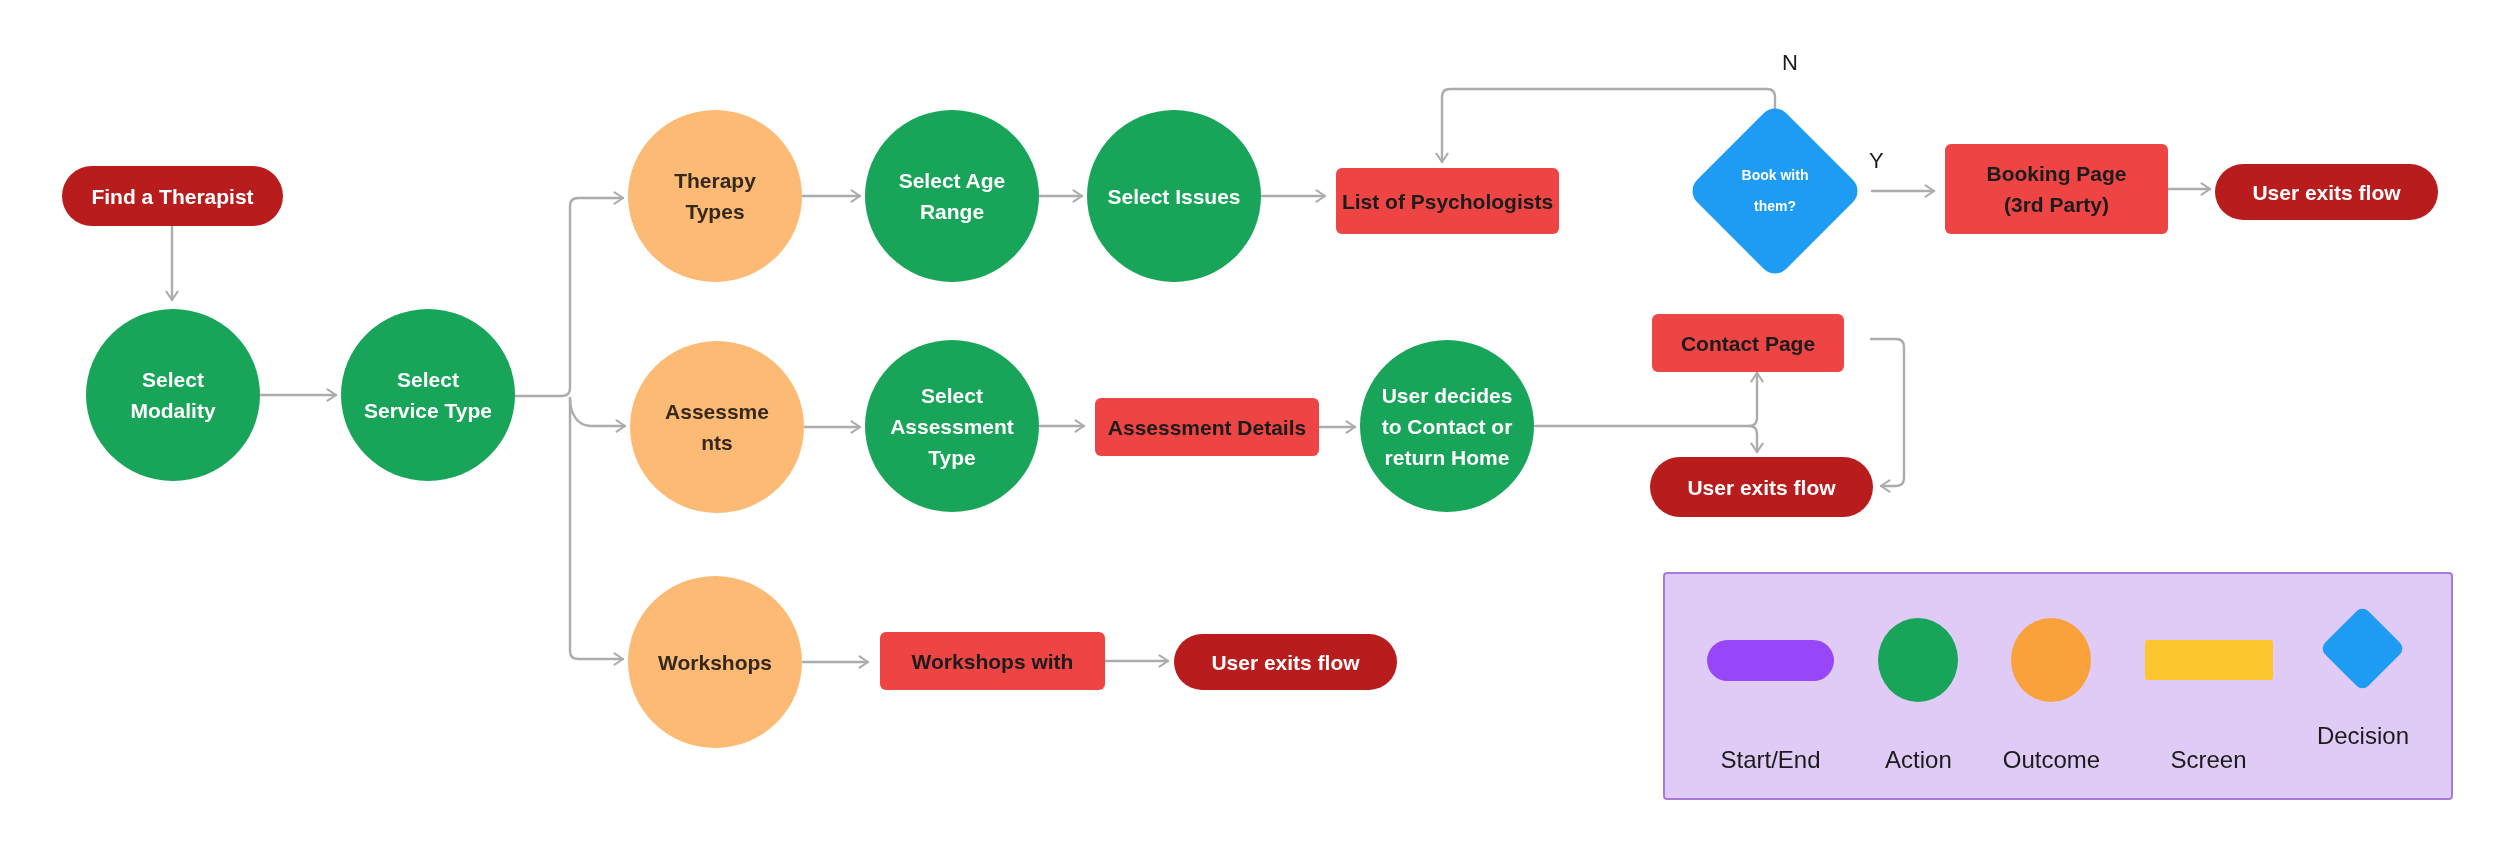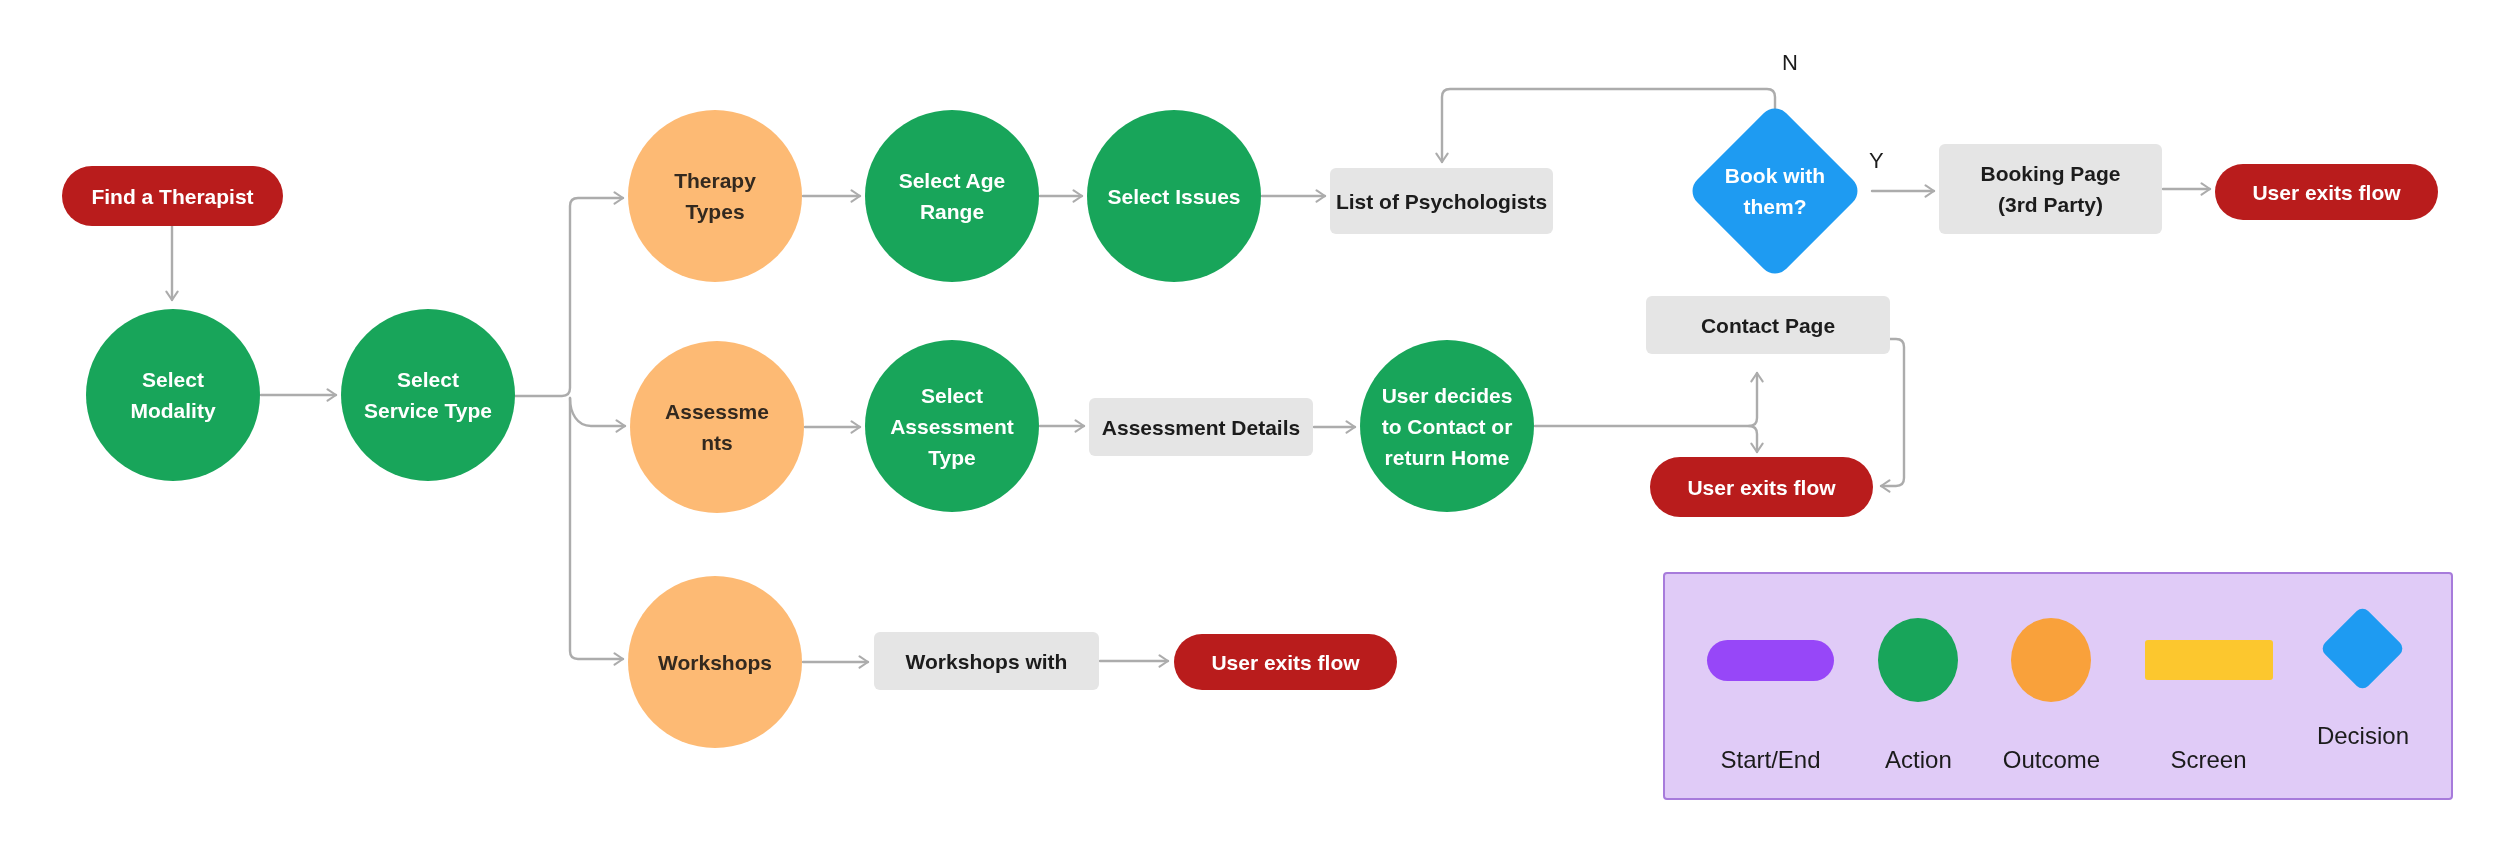--- a/index.html
+++ b/index.html
@@ -8,28 +8,28 @@
     font-family:"Liberation Sans",sans-serif;
   }
   svg.connectors{position:absolute;left:0;top:0;width:2500px;height:865px;}
   .node{
     position:absolute;display:flex;align-items:center;justify-content:center;
     text-align:center;font-weight:700;font-size:21px;line-height:31px;
     white-space:pre-line;box-sizing:border-box;
   }
   .ellipse{border-radius:50%;background:#18A55A;color:#ffffff;}
   .ellipse.orange{background:#fdba74;color:#33291F;}
-  .ybox{background:#e5e5e5;color:#1C1C1C;border-radius:6px;}
+  .ybox{background:#ef4444;color:#1C1C1C;border-radius:6px;margin-left:6px;}
   .pill{background:#b91c1c;color:#ffffff;}
   .diamond{
     position:absolute;background:#1E9BF2;transform:rotate(45deg);border-radius:16px;
   }
   .diamond-label{
     position:absolute;display:flex;align-items:center;justify-content:center;
-    text-align:center;color:#ffffff;font-weight:700;font-size:21px;line-height:31px;
+    text-align:center;color:#ffffff;font-weight:700;font-size:14px;line-height:31px;
     white-space:pre-line;
   }
   .edge-label{
     position:absolute;font-size:22px;font-weight:500;color:#1C1C1C;line-height:22px;
   }
   .legend{
     position:absolute;left:1663px;top:572px;width:790px;height:228px;
     background:#E0CBF7;border:2px solid #A77BDB;border-radius:4px;
     box-sizing:border-box;display:flex;justify-content:space-between;
     padding:28px 42px 0 42px;
@@ -101,21 +101,21 @@
 Service Type</div>
   <div class="node ellipse orange" style="left:630px;top:341px;width:174px;height:172px;">Assessme
 nts</div>
   <div class="node ellipse" style="left:865px;top:340px;width:174px;height:172px;">Select
 Assessment
 Type</div>
   <div class="node ybox" style="left:1089px;top:398px;width:224px;height:58px;">Assessment Details</div>
   <div class="node ellipse" style="left:1360px;top:340px;width:174px;height:172px;">User decides
 to Contact or
 return Home</div>
-  <div class="node ybox" style="left:1646px;top:296px;width:244px;height:58px;">Contact Page</div>
+  <div class="node ybox" style="left:1646px;top:314px;width:192px;height:58px;">Contact Page</div>
   <div class="node pill" style="left:1650px;top:457px;width:223px;height:60px;border-radius:30px;">User exits flow</div>
 
   <div class="node ellipse orange" style="left:628px;top:576px;width:174px;height:172px;">Workshops</div>
   <div class="node ybox" style="left:874px;top:632px;width:225px;height:58px;">Workshops with</div>
   <div class="node pill" style="left:1174px;top:634px;width:223px;height:56px;border-radius:28px;">User exits flow</div>
 
   <div class="legend">
     <div class="legend-item">
       <div class="swatch-box">
         <div class="swatch-pill"></div>

